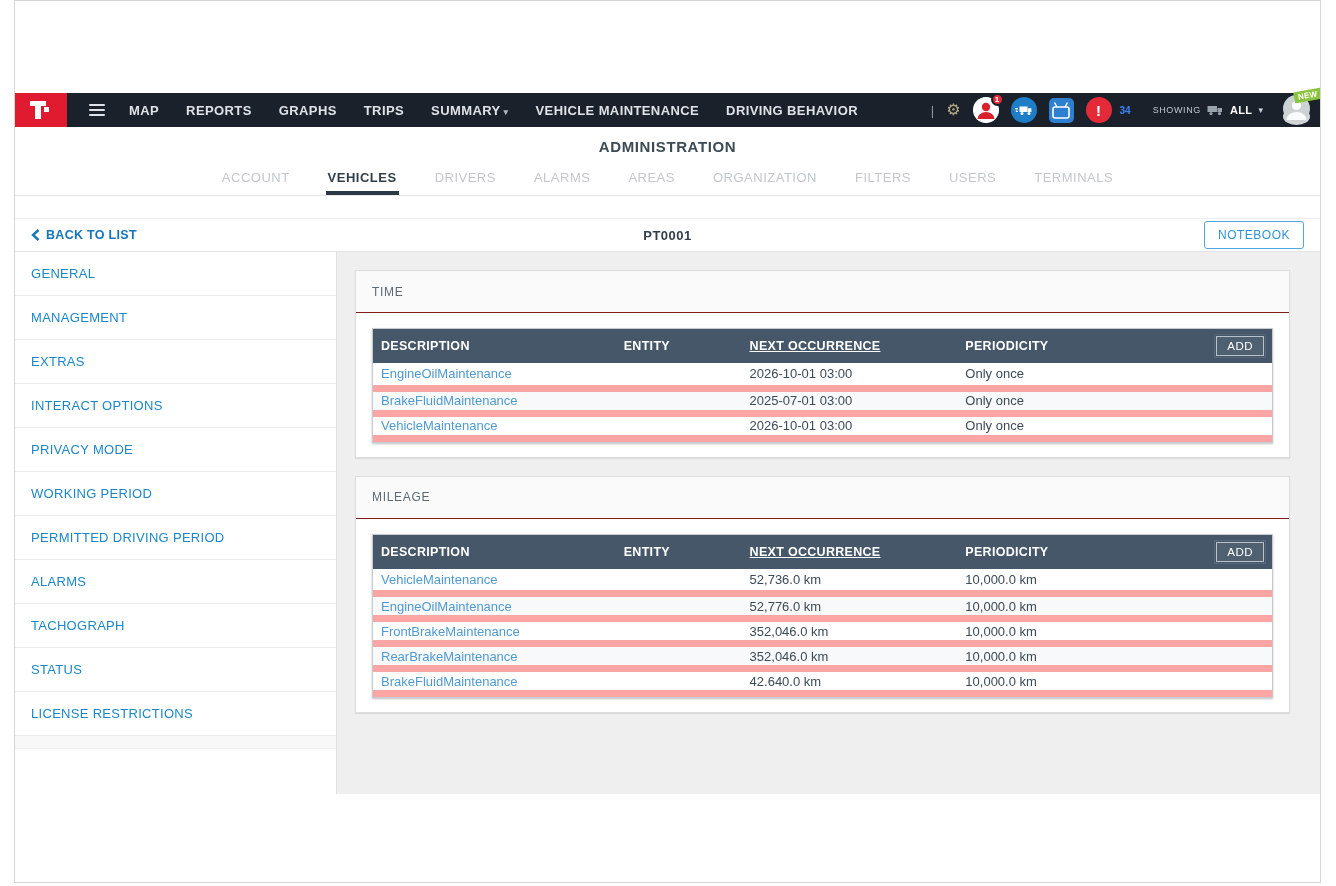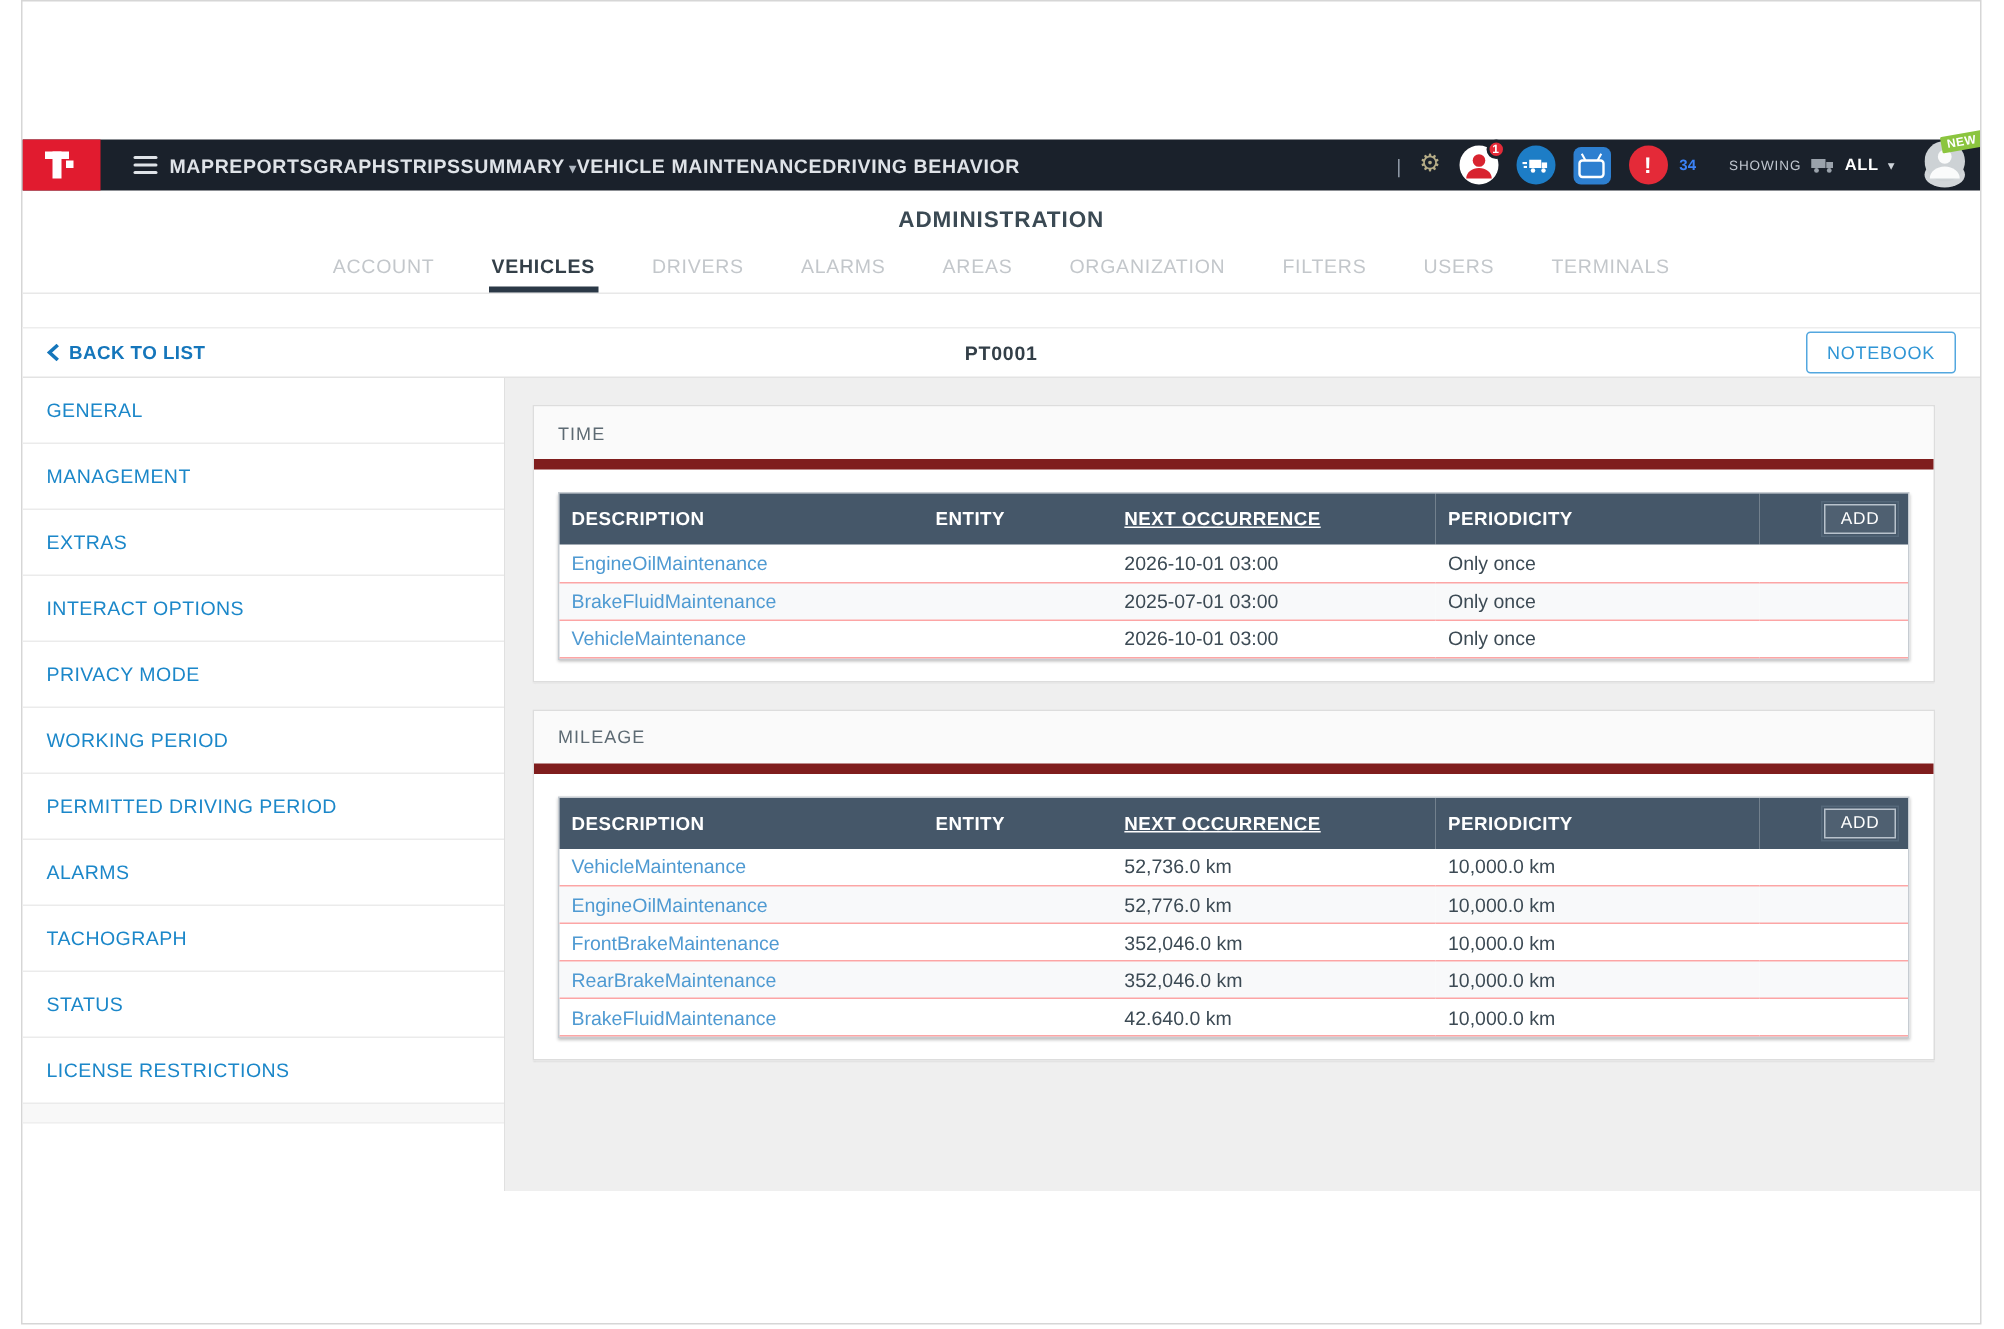--- a/index.html
+++ b/index.html
@@ -18,21 +18,21 @@
     margin-top: 92px; height: 34px; background: #1a212b;
     display: flex; align-items: center; position: relative;
   }
   .logo {
     width: 52px; height: 34px; background: #e11b2f;
     display: flex; align-items: center; justify-content: center; flex: none;
     cursor: pointer;
   }
   .hamburger { margin-left: 22px; display: flex; flex-direction: column; gap: 3px; cursor: pointer; }
   .hamburger span { width: 16px; height: 2px; background: #dfe3e8; border-radius: 1px; }
-  .nav-menu { display: flex; align-items: center; margin-left: 8px; }
+  .nav-menu { display: flex; align-items: center; gap: 27px; margin-left: 24px; }
   .nav-item {
     color: #dfe3e8; font-size: 13px; font-weight: 700; letter-spacing: .4px;
     text-decoration: none; white-space: nowrap; cursor: pointer;
   }
   .nav-item .caret { font-size: 9px; color: #aeb6c0; margin-left: 3px; }
   .nav-right { margin-left: auto; display: flex; align-items: center; gap: 12px; padding-right: 10px; }
   .nav-divider { color: #8d97a4; font-size: 13px; }
   .gear { font-size: 16px; color: #b4ab86; line-height: 1; cursor: pointer; }
   .circle-icon { width: 26px; height: 26px; border-radius: 50%; position: relative; flex: none; cursor: pointer; }
   .support { background: #fff; }
@@ -104,42 +104,42 @@
   .side-item.active {
     background: #1e2936; color: #fff; border-top: 2px solid #141c26;
     border-bottom: 2px solid #141c26; font-weight: 700;
   }
   .side-partial { height: 13px; background: #f8f8f8; border-bottom: 1px solid #efefef; }
   .main { flex: 1; background: #efefef; padding: 18px 30px 0 18px; overflow: hidden; }
 
   .card { background: #fff; border: 1px solid #ddd; box-shadow: 0 1px 1px rgba(0,0,0,.08); margin-bottom: 18px; }
   .card-header {
     height: 42px; display: flex; align-items: center; padding: 0 16px;
-    background: #fafafa; border-bottom: 7px solid #7f1d1d;
+    background: #fafafa; border-bottom: 1px solid #7f1d1d;
     color: #5d6a73; font-size: 12px; letter-spacing: .7px;
   }
   .card-body { padding: 15px 16px 14px; }
   .tbl-wrap { border: 1px solid #c6ccd2; box-shadow: 0 1px 2px rgba(0,0,0,.25); }
   table { width: 100%; border-collapse: collapse; font-size: 13px; }
   thead tr { background: #455769; }
   th {
     text-align: left; color: #fff; font-size: 12.5px; font-weight: 700;
     letter-spacing: .3px; height: 34px; padding: 0 8px; white-space: nowrap;
   }
   th:first-child, td:first-child { }
   th.col-desc { width: 27%; } th.col-entity { width: 14%; }
   th.col-next { width: 24%; text-decoration: underline; } th.col-period { width: 24%; }
   th.col-add { width: 11%; text-align: right; }
   .add-btn {
     background: rgba(255,255,255,.06); border: 1px solid #b8c2cc; color: #fff;
     font-size: 11.5px; letter-spacing: .5px; padding: 3px 10px; font-family: inherit;
     cursor: pointer; outline: 1px solid #55687a; outline-offset: 1px;
   }
   tbody td { height: 25px; padding: 0 8px; color: #3c4a54; }
-  tbody tr { border-bottom: 1px solid #fca5a5; }
+  tbody tr { border-bottom: 7px solid #fca5a5; }
   tbody tr:nth-child(even) { background: #f8f9fa; }
   td.desc a { color: #4f9ad2; text-decoration: none; cursor: pointer; }
 </style>
 </head>
 <body>
 
 <div class="frame">
 
   <header class="navbar">
     <div class="logo">

